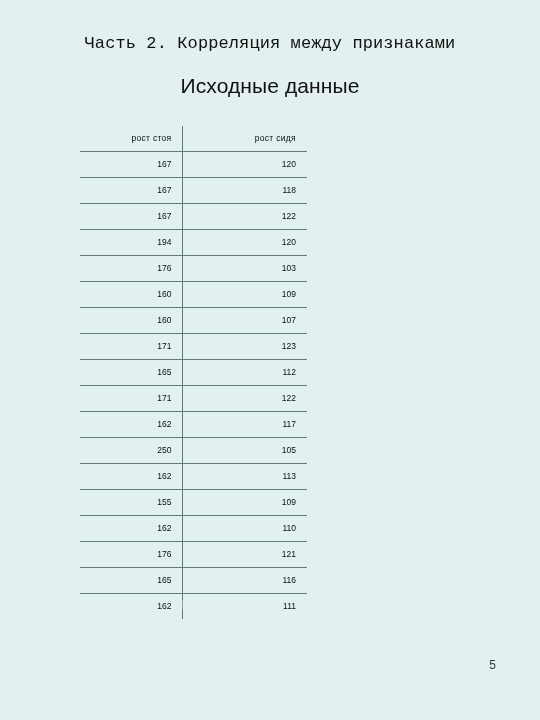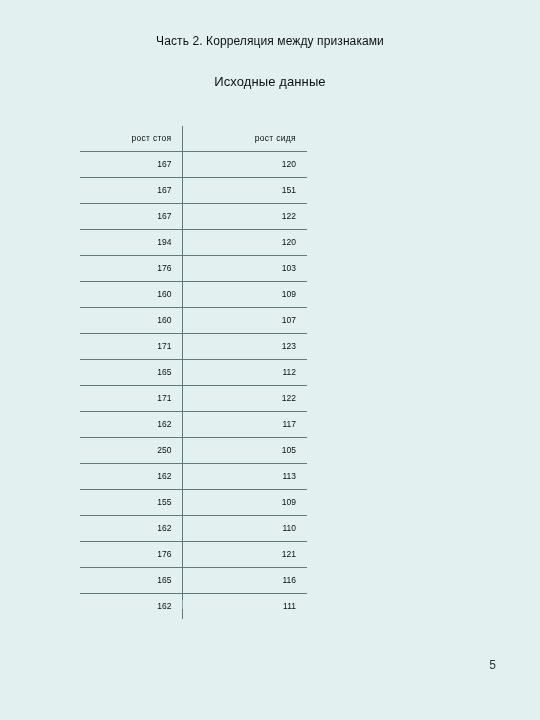--- a/index.html
+++ b/index.html
@@ -20,33 +20,34 @@
     position: absolute;
     inset: 0;
   }
 
   .title-main {
     position: absolute;
     left: 0;
     right: 0;
     top: 34px;
     text-align: center;
-    font-size: 12px;
+    font-size: 17px;
     letter-spacing: 0.1px;
     color: #111111;
     white-space: nowrap;
+    font-family: Liberation Mono, monospace;
   }
 
   .title-sub {
     position: absolute;
     left: 0;
     right: 0;
     top: 74px;
     text-align: center;
-    font-size: 13px;
+    font-size: 21px;
     letter-spacing: 0.1px;
     color: #111111;
     white-space: nowrap;
   }
 
   .table-wrap {
     position: absolute;
     left: 80px;
     top: 126px;
     width: 227px;
@@ -139,21 +140,21 @@
           <th class="col-b">рост сидя</th>
         </tr>
       </thead>
       <tbody id="table-body">
           <tr>
             <td class="col-a">167</td>
             <td class="col-b">120</td>
           </tr>
           <tr>
             <td class="col-a">167</td>
-            <td class="col-b">151</td>
+            <td class="col-b">118</td>
           </tr>
           <tr>
             <td class="col-a">167</td>
             <td class="col-b">122</td>
           </tr>
           <tr>
             <td class="col-a">194</td>
             <td class="col-b">120</td>
           </tr>
           <tr>

